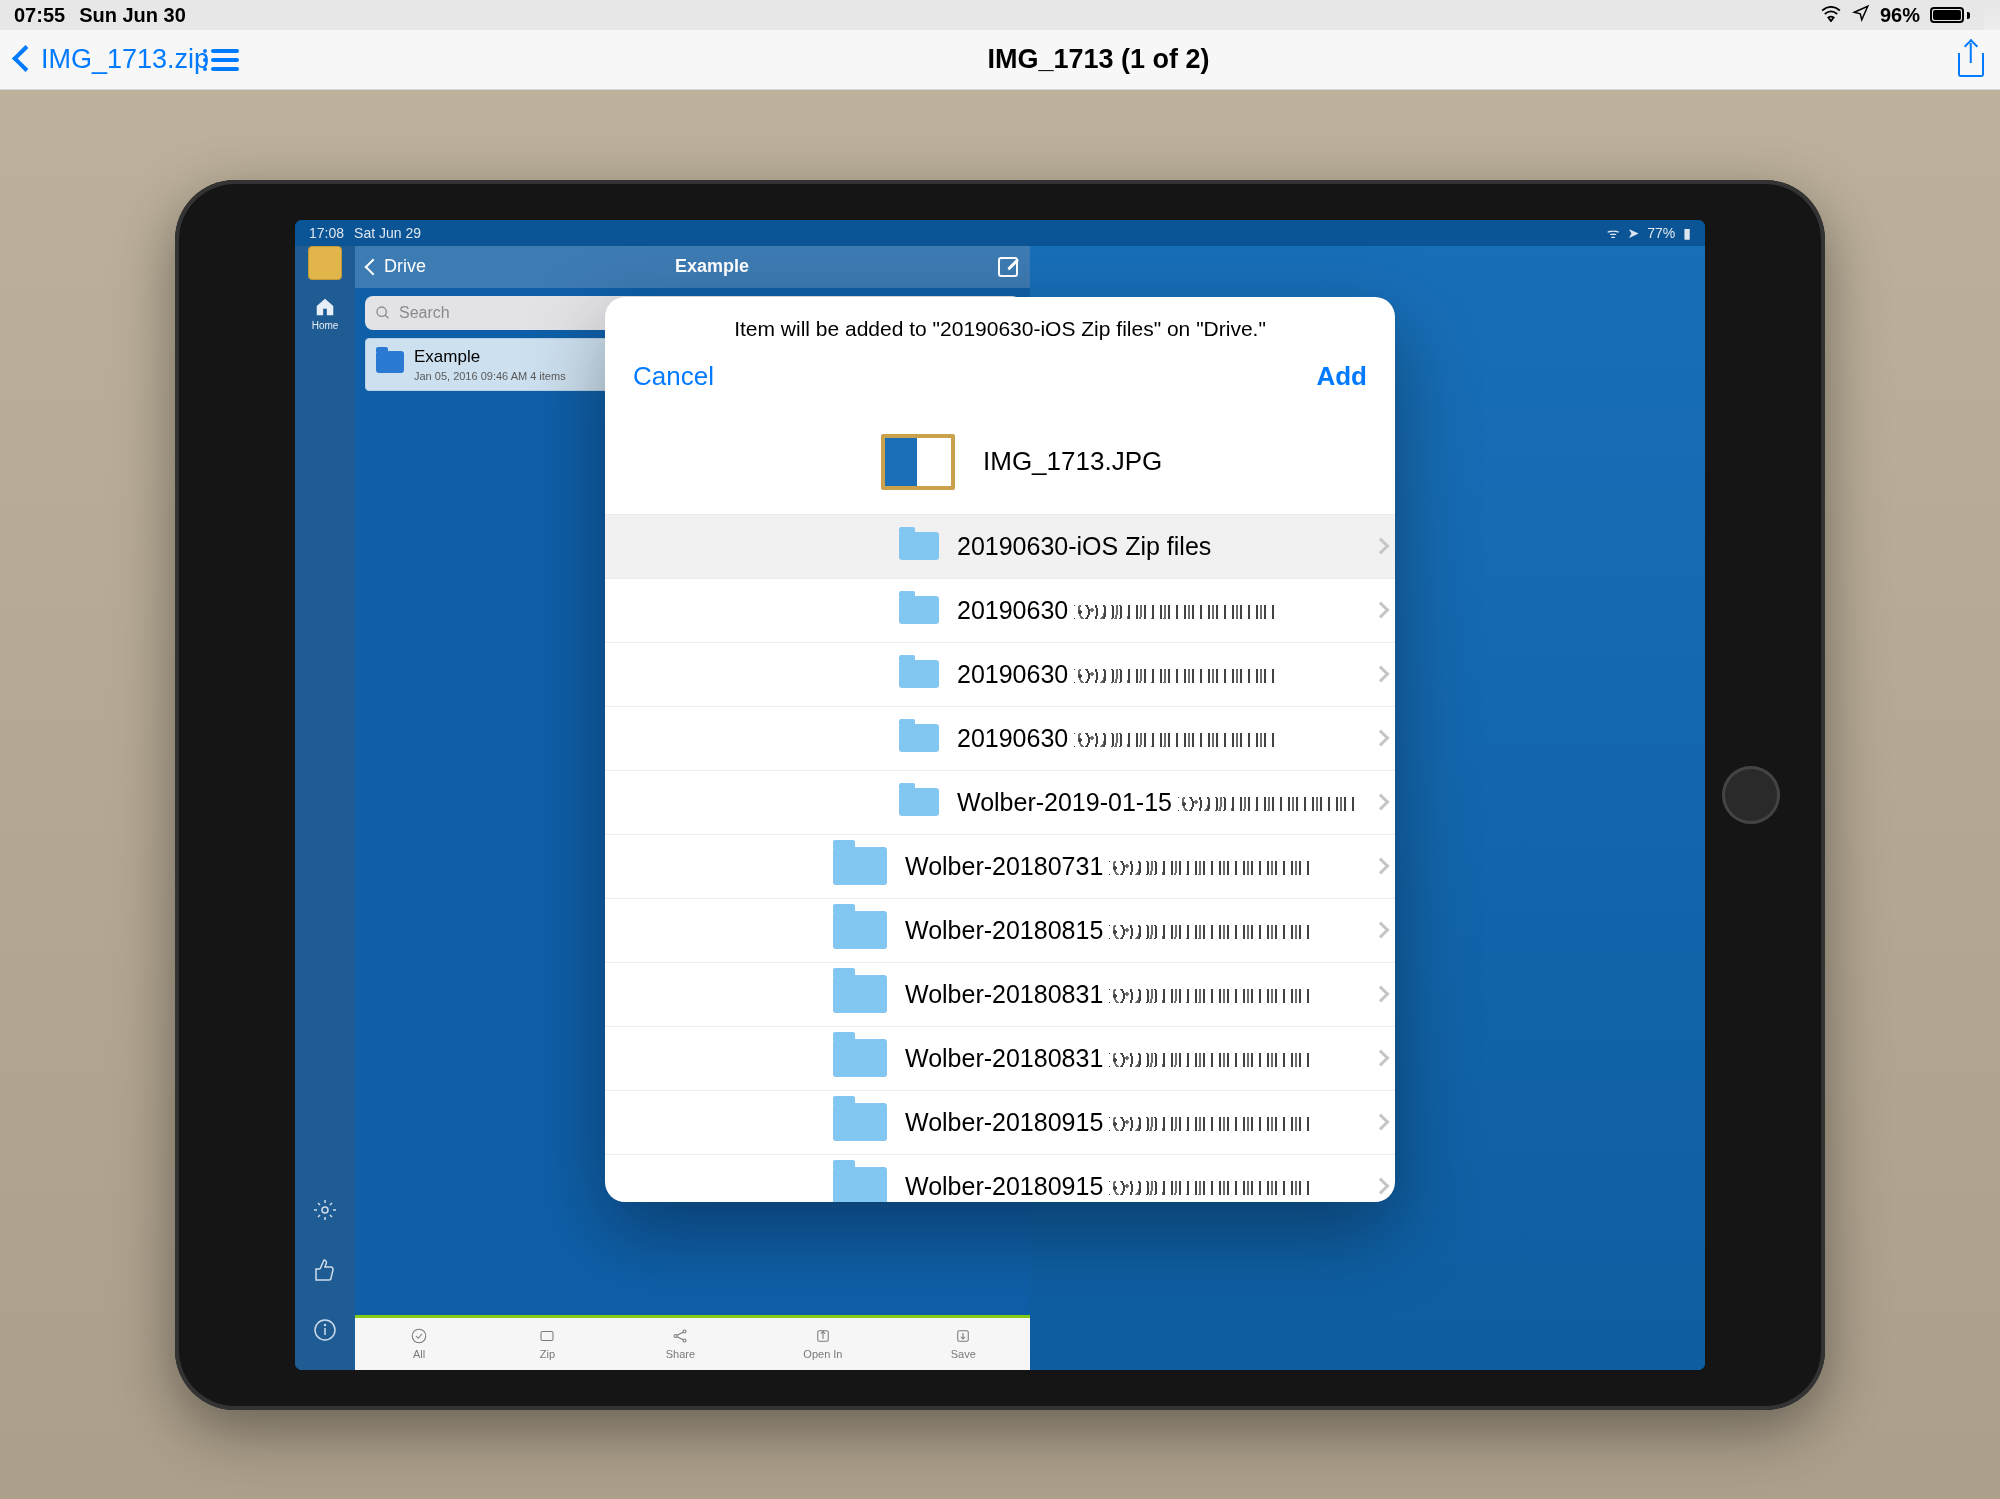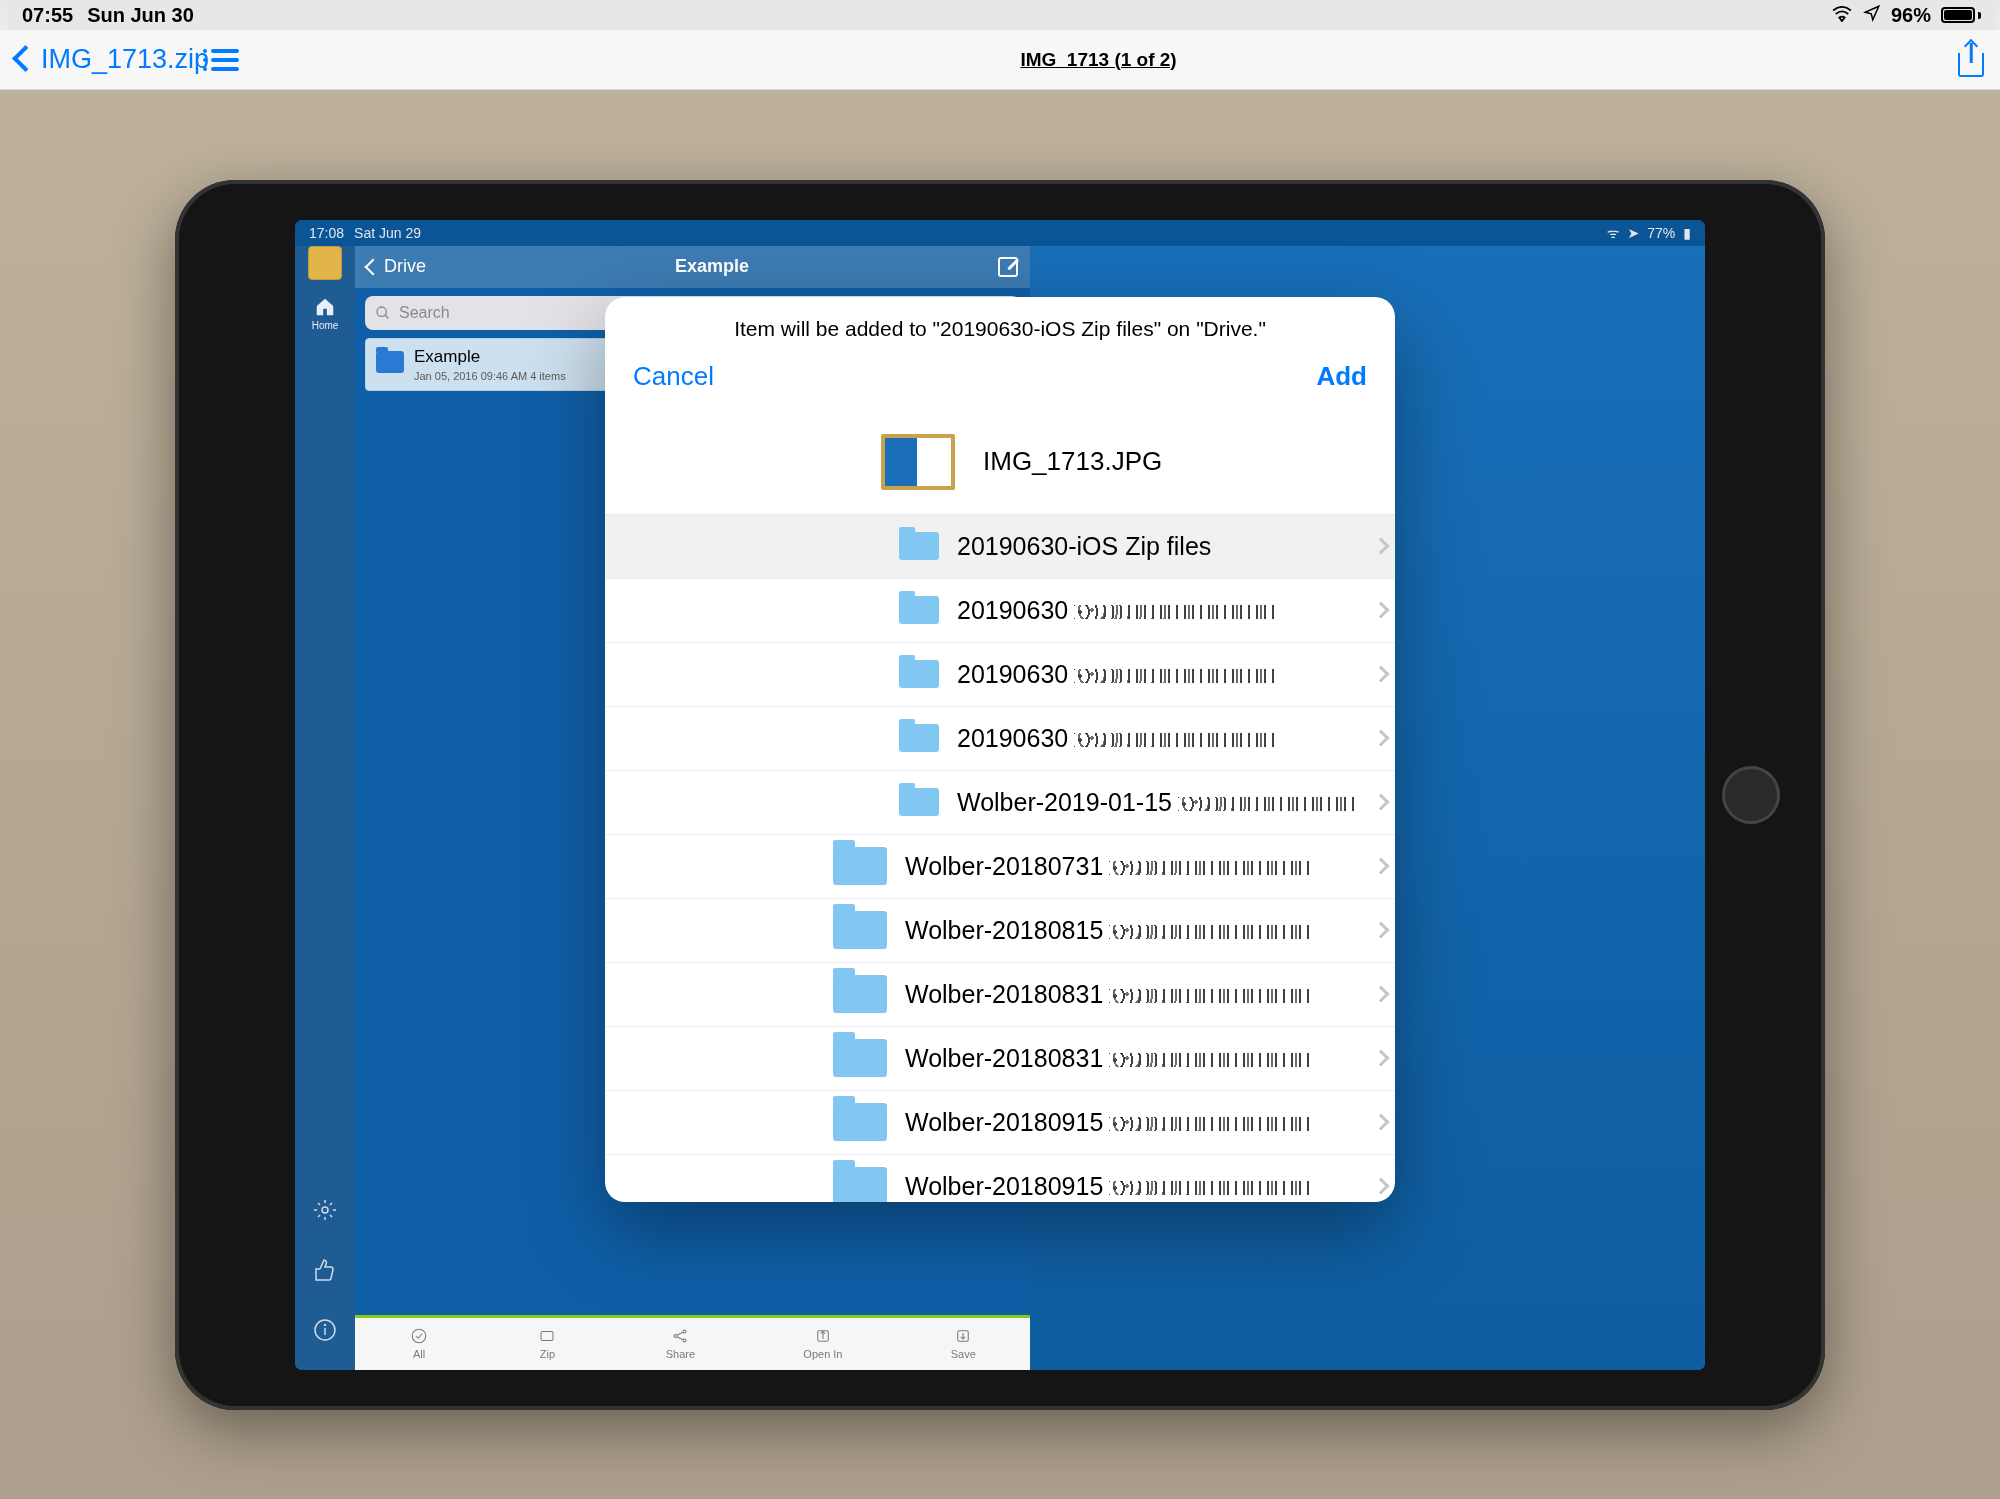--- a/index.html
+++ b/index.html
@@ -1,27 +1,27 @@
 <!DOCTYPE html>
 <html><head>
 <meta charset="utf-8">
 <style>
 * { margin: 0; padding: 0; box-sizing: border-box; font-family: -apple-system, "Helvetica Neue", Arial, sans-serif; }
 html, body { width: 2000px; height: 1499px; overflow: hidden; }
 
 
 .outer-root { width: 2000px; height: 1499px; background: linear-gradient(180deg,#e7e7e7 0,#eeeeee 2.5%,#a59581 2.5%,#b6a894 60%,#a99c89 100%); position: relative; }
 
-.outer-statusbar { position: absolute; top: 0; left: 0; right: 5px; height: 30px; display: flex; justify-content: space-between; align-items: center; padding: 0 14px; font-size: 20px; font-weight: 600; color: #000; background: #e7e7e7; margin-left: 8px; }
+.outer-statusbar { position: absolute; top: 0; left: 0; right: 16px; height: 30px; display: flex; justify-content: space-between; align-items: center; padding: 0 14px; font-size: 20px; font-weight: 600; color: #000; background: #e7e7e7; }
 .outer-statusbar .sb-left { display:flex; gap:14px; align-items:center; }
 .outer-statusbar .sb-right { display:flex; gap:10px; align-items:center; }
 
 .outer-navbar { position:absolute; top:30px; left:0; right:0; height:60px; background:#f7f7f7; border-bottom:1px solid #d5d5d5; display:flex; align-items:center; justify-content:space-between; padding:0 16px; }
 .outer-navbar .nb-left { display:flex; align-items:center; gap:2px;}
-.outer-navbar .nb-title { font-size:19px; font-weight:600; color:#000;text-decoration:underline; }
+.outer-navbar .nb-title { font-size:27px; font-weight:600; color:#000; }
 .outer-navbar .nb-link { color:#007aff; font-size:27px; display:flex; align-items:center; gap:2px;}
 .chev-l::before { content:""; display:inline-block; width:15px; height:15px; border-left:4px solid #007aff; border-bottom:4px solid #007aff; transform:rotate(45deg); margin-right:4px; }
 
 .battery { display:inline-flex; align-items:center; gap:3px; }
 .battery-body { width:34px; height:16px; border:2px solid #000; border-radius:4px; position:relative; }
 .battery-body::after { content:""; position:absolute; left:1px; top:1px; bottom:1px; width:92%; background:#000; border-radius:2px; }
 .battery-tip { width:3px; height:7px; background:#000; border-radius:0 2px 2px 0; }
 
 
 .photo-area { position:absolute; top:90px; left:0; right:0; bottom:0; background: linear-gradient(180deg,#bdb19b,#ac9f8b); display:flex; align-items:center; justify-content:center; }

